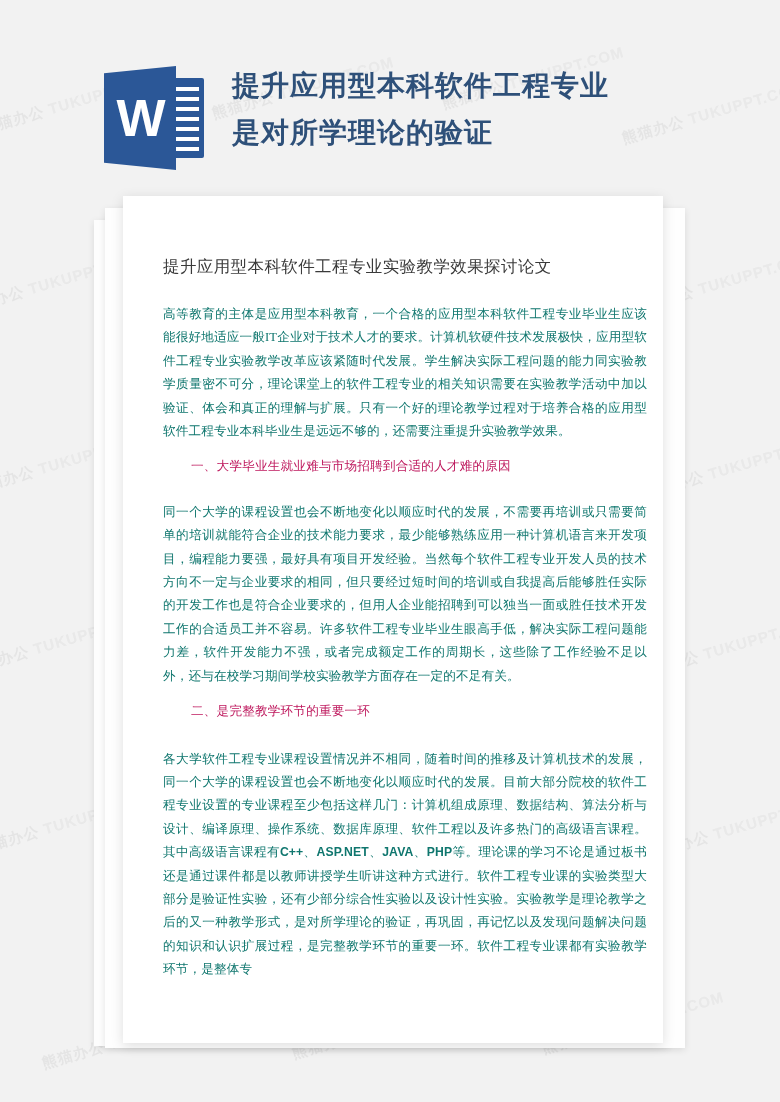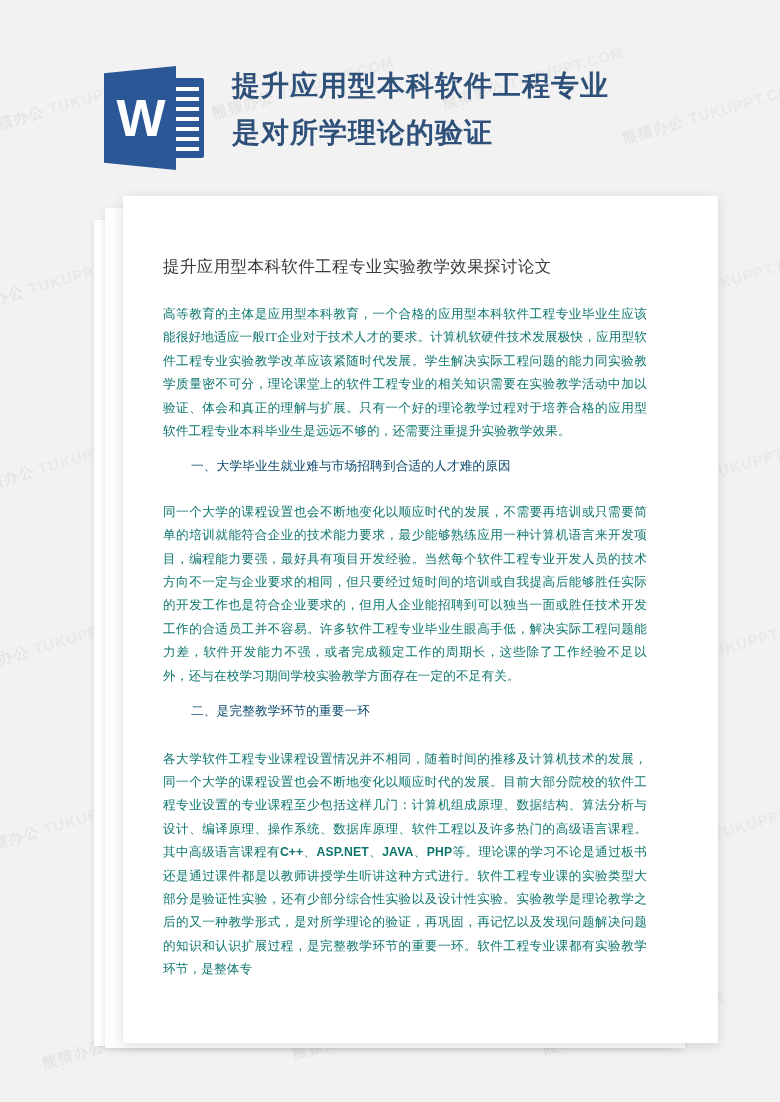--- a/index.html
+++ b/index.html
@@ -141,21 +141,21 @@
     height: 840px;
     background: #fefefe;
     box-shadow: 0 2px 7px rgba(0,0,0,0.10);
   }
 
   
   .page {
     position: absolute;
     left: 29px;
     top: 0px;
-    width: 595px;
+    width: 540px;
     height: 847px;
     background: #ffffff;
     box-shadow: 0 3px 12px rgba(0,0,0,0.13);
     z-index: 3;
     overflow: hidden;
   }
   .page-body {
     position: absolute;
     left: 40px;
     top: 57px;
@@ -172,21 +172,21 @@
   }
   .para {
     color: #0f766e;
     font-size: 12.6px;
     line-height: 23.4px;
     margin: 0 0 12px 0;
     text-align: justify;
     letter-spacing: 0.15px;
   }
   .heading {
-    color: #0c4a6e;
+    color: #be185d;
     font-size: 12.6px;
     line-height: 23.4px;
     margin: 10px 0 22px 0;
     text-indent: 28px;
     letter-spacing: 0.2px;
   }
   .heading-2 { margin: 12px 0 24px 0; }
   .lat {
     font-family: "Liberation Sans", "DejaVu Sans", sans-serif;
     font-weight: bold;

